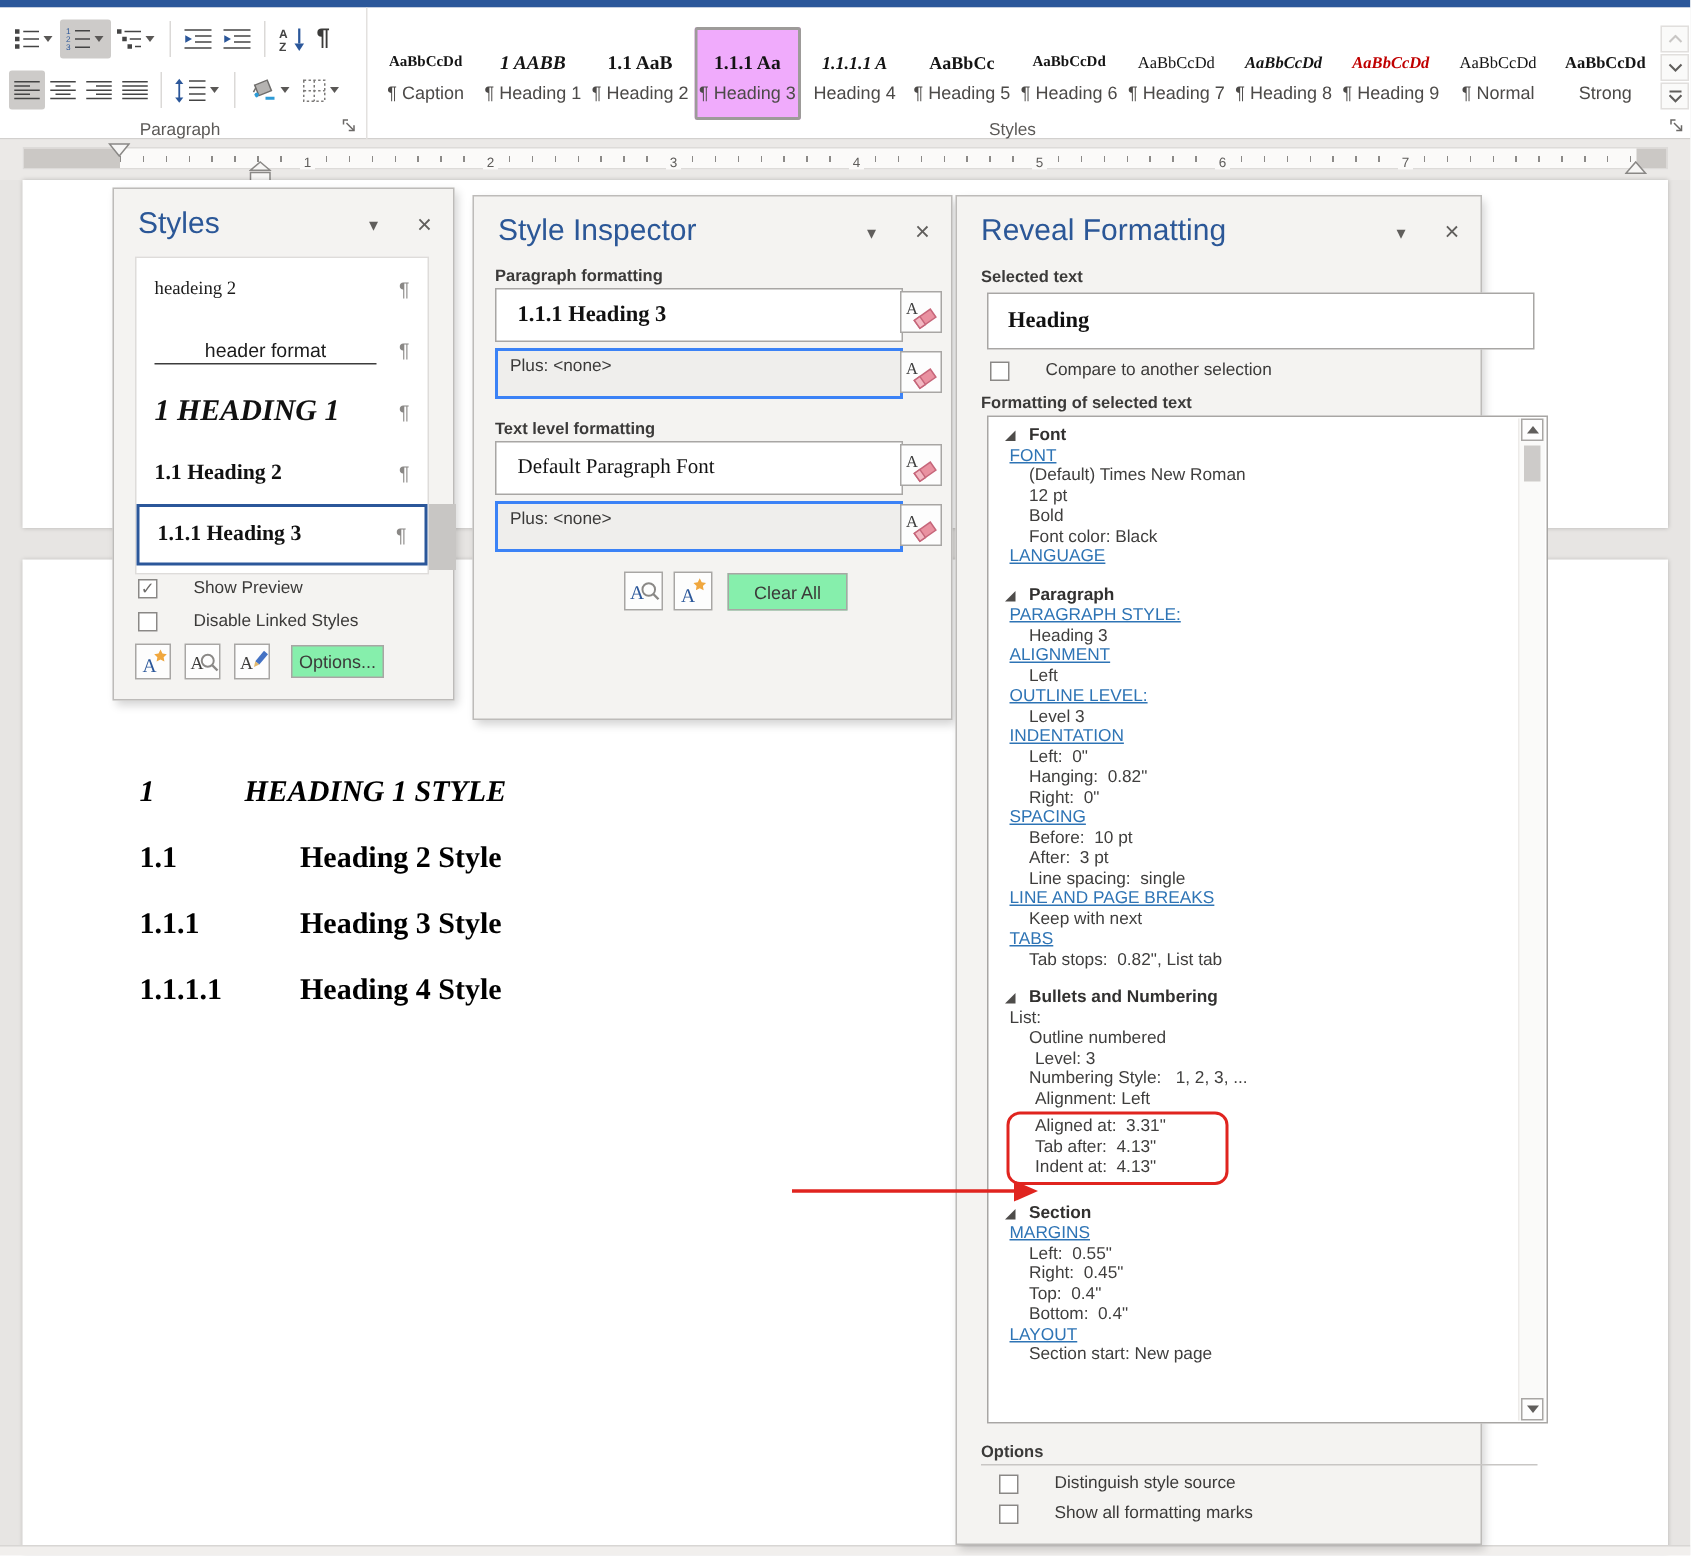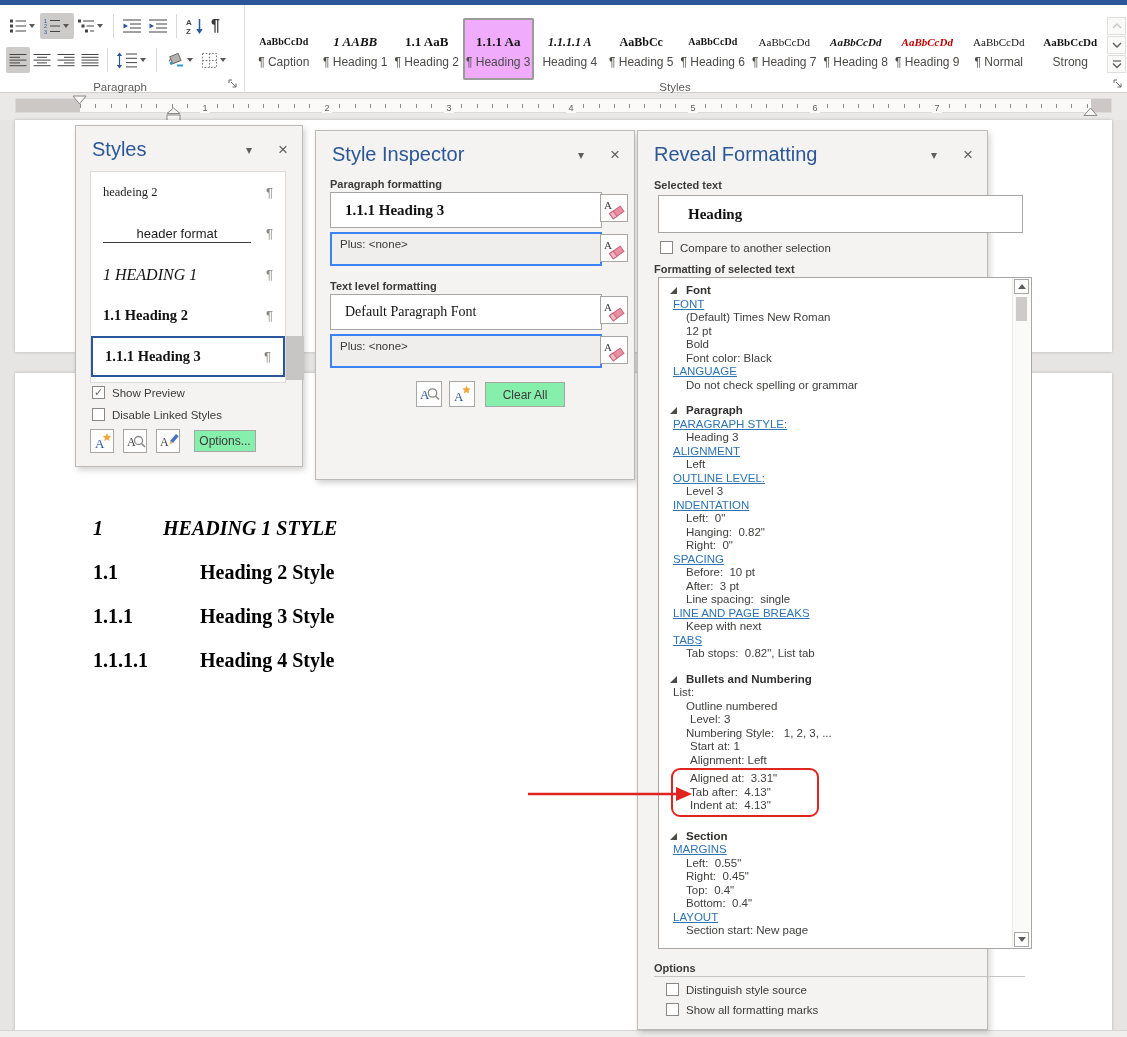--- a/index.html
+++ b/index.html
@@ -41,33 +41,33 @@
 .hrow.h1 .hnum,.hrow.h1 .htext{font-style:italic;font-size:20px}
 
 .panel{position:absolute;background:#f4f3f1;border:1px solid #bdbbb9;box-shadow:2px 3px 6px rgba(0,0,0,.18)}
 .phead{display:flex;align-items:center;padding:12px 14px 8px 16px}
 .ptitle{font-size:20px;color:#2b5797;font-weight:normal;flex:1}
 .pdrop{color:#605e5c;font-size:12px;margin-right:26px;cursor:default}
 .pclose{color:#605e5c;font-size:17px;line-height:14px;cursor:default}
 .slabel{font-size:11px;font-weight:bold;color:#3b3a39}
 .wbox{background:#fff;border:1px solid #a8a6a4}
 .gbox{background:#efeeec;border:2px solid #3b82f6}
-.cbrow{display:flex;align-items:center;gap:7px;font-size:11.5px;color:#3b3a39}
+.cbrow{display:flex;align-items:flex-start;gap:24px;font-size:11.5px;color:#3b3a39}
 .cb{width:13px;height:13px;border:1px solid #8a8886;background:#fff;display:inline-flex;align-items:center;justify-content:center;font-size:11px;color:#6d6b69;flex:0 0 13px}
 .button{background:#86efac;border:1px solid #a8a6a4;font-size:12px;color:#3b3a39;display:flex;align-items:center;justify-content:center}
 .ibtn{width:24px;height:24px;background:#fdfdfd;border:1px solid #a8a6a4;display:flex;align-items:center;justify-content:center}
 
 .slist{position:absolute;left:14px;top:45px;width:200px;height:212px;background:#fff;border:1px solid #dedcda}
 .sitem{height:41px;display:flex;align-items:center;padding:0 4px 0 12px}
 .sitem .nm{flex:1}
 .pmark{color:#8a8886;font-size:13px;margin-right:8px}
 .sitem.sel{border:2px solid #2b579a;background:#fff}
 .n1{font-family:"Liberation Serif","DejaVu Serif",serif;font-size:12.5px;color:#1c1c1c}
 .n2{font-size:13px;color:#1c1c1c;border-bottom:1px solid #3c3c3c;display:inline-block;width:148px;text-align:center;padding-bottom:1px}
-.n3{font-family:"Liberation Serif","DejaVu Serif",serif;font-weight:normal;font-style:italic;font-size:16px;color:#111}
+.n3{font-family:"Liberation Serif","DejaVu Serif",serif;font-weight:bold;font-style:italic;font-size:20px;color:#111}
 .n4,.n5{font-family:"Liberation Serif","DejaVu Serif",serif;font-weight:bold;font-size:14.5px;color:#111}
 
 .rlist{background:#fff;border:1px solid #a8a6a4;overflow:hidden}
 .rcontent{padding:6px 24px 0 0}
 .rl{font-size:11.5px;color:#3f3e3d;height:13.5px;line-height:13px;white-space:pre;overflow:visible}
 .rl.hd{font-weight:bold;color:#323130;padding-left:27px;position:relative}
 .rl.hd::before{content:"";position:absolute;left:11px;top:3px;width:0;height:0;border-style:solid;border-width:0 0 7px 7px;border-color:transparent transparent #4e4c4a transparent}
 .rl.lnk{color:#2e74b5;text-decoration:underline;padding-left:14px}
 .rl.p0{padding-left:14px}
 .rl.v1{padding-left:27px}
@@ -511,37 +511,36 @@
     <div class="button abs" style="left:169px;top:251px;width:80px;height:25px">Clear All</div>
   </div>
 
   <div class="panel" style="left:637px;top:130px;width:351px;height:900px">
     <div class="phead">
       <span class="ptitle">Reveal Formatting</span>
       <span class="pdrop">▾</span>
       <span class="pclose">×</span>
     </div>
     <div class="slabel abs" style="left:16px;top:48px">Selected text</div>
-    <div class="wbox abs ser" style="left:20px;top:64px;width:365px;height:38px;font-weight:bold;font-size:15px;color:#111;display:flex;align-items:center;padding-left:29px">Heading</div>
+    <div class="wbox abs ser" style="left:20px;top:64px;width:365px;height:38px;font-weight:bold;font-size:15px;color:#111;display:flex;align-items:center;padding-left:13px">Heading</div>
     <div class="cbrow abs" style="left:22px;top:110px">
       <span class="cb"></span>
       <span>Compare to another selection</span>
     </div>
     <div class="slabel abs" style="left:16px;top:132px">Formatting of selected text</div>
 
     <div class="rlist abs" style="left:20px;top:146px;width:374px;height:672px">
       <div class="rcontent">
         <div class="rl hd">Font</div>
         <div class="rl lnk">FONT</div>
         <div class="rl v1">(Default) Times New Roman</div>
         <div class="rl v1">12 pt</div>
         <div class="rl v1">Bold</div>
         <div class="rl v1">Font color: Black</div>
         <div class="rl lnk">LANGUAGE</div>
-        <div class="rl v1">Do not check spelling or grammar</div>
         <div class="blank"></div>
         <div class="rl hd">Paragraph</div>
         <div class="rl lnk">PARAGRAPH STYLE:</div>
         <div class="rl v1">Heading 3</div>
         <div class="rl lnk">ALIGNMENT</div>
         <div class="rl v1">Left</div>
         <div class="rl lnk">OUTLINE LEVEL:</div>
         <div class="rl v1">Level 3</div>
         <div class="rl lnk">INDENTATION</div>
         <div class="rl v1">Left:  0"</div>
@@ -554,21 +553,20 @@
         <div class="rl lnk">LINE AND PAGE BREAKS</div>
         <div class="rl v1">Keep with next</div>
         <div class="rl lnk">TABS</div>
         <div class="rl v1">Tab stops:  0.82", List tab</div>
         <div class="blank"></div>
         <div class="rl hd">Bullets and Numbering</div>
         <div class="rl p0">List:</div>
         <div class="rl v1">Outline numbered</div>
         <div class="rl v2">Level: 3</div>
         <div class="rl v1">Numbering Style:   1, 2, 3, ...</div>
-        <div class="rl v2">Start at: 1</div>
         <div class="rl v2">Alignment: Left</div>
         <div class="redbox">
           <div class="rl bx">Aligned at:  3.31"</div>
           <div class="rl bx">Tab after:  4.13"</div>
           <div class="rl bx">Indent at:  4.13"</div>
         </div>
         <div class="blank"></div>
         <div class="rl hd">Section</div>
         <div class="rl lnk">MARGINS</div>
         <div class="rl v1">Left:  0.55"</div>

